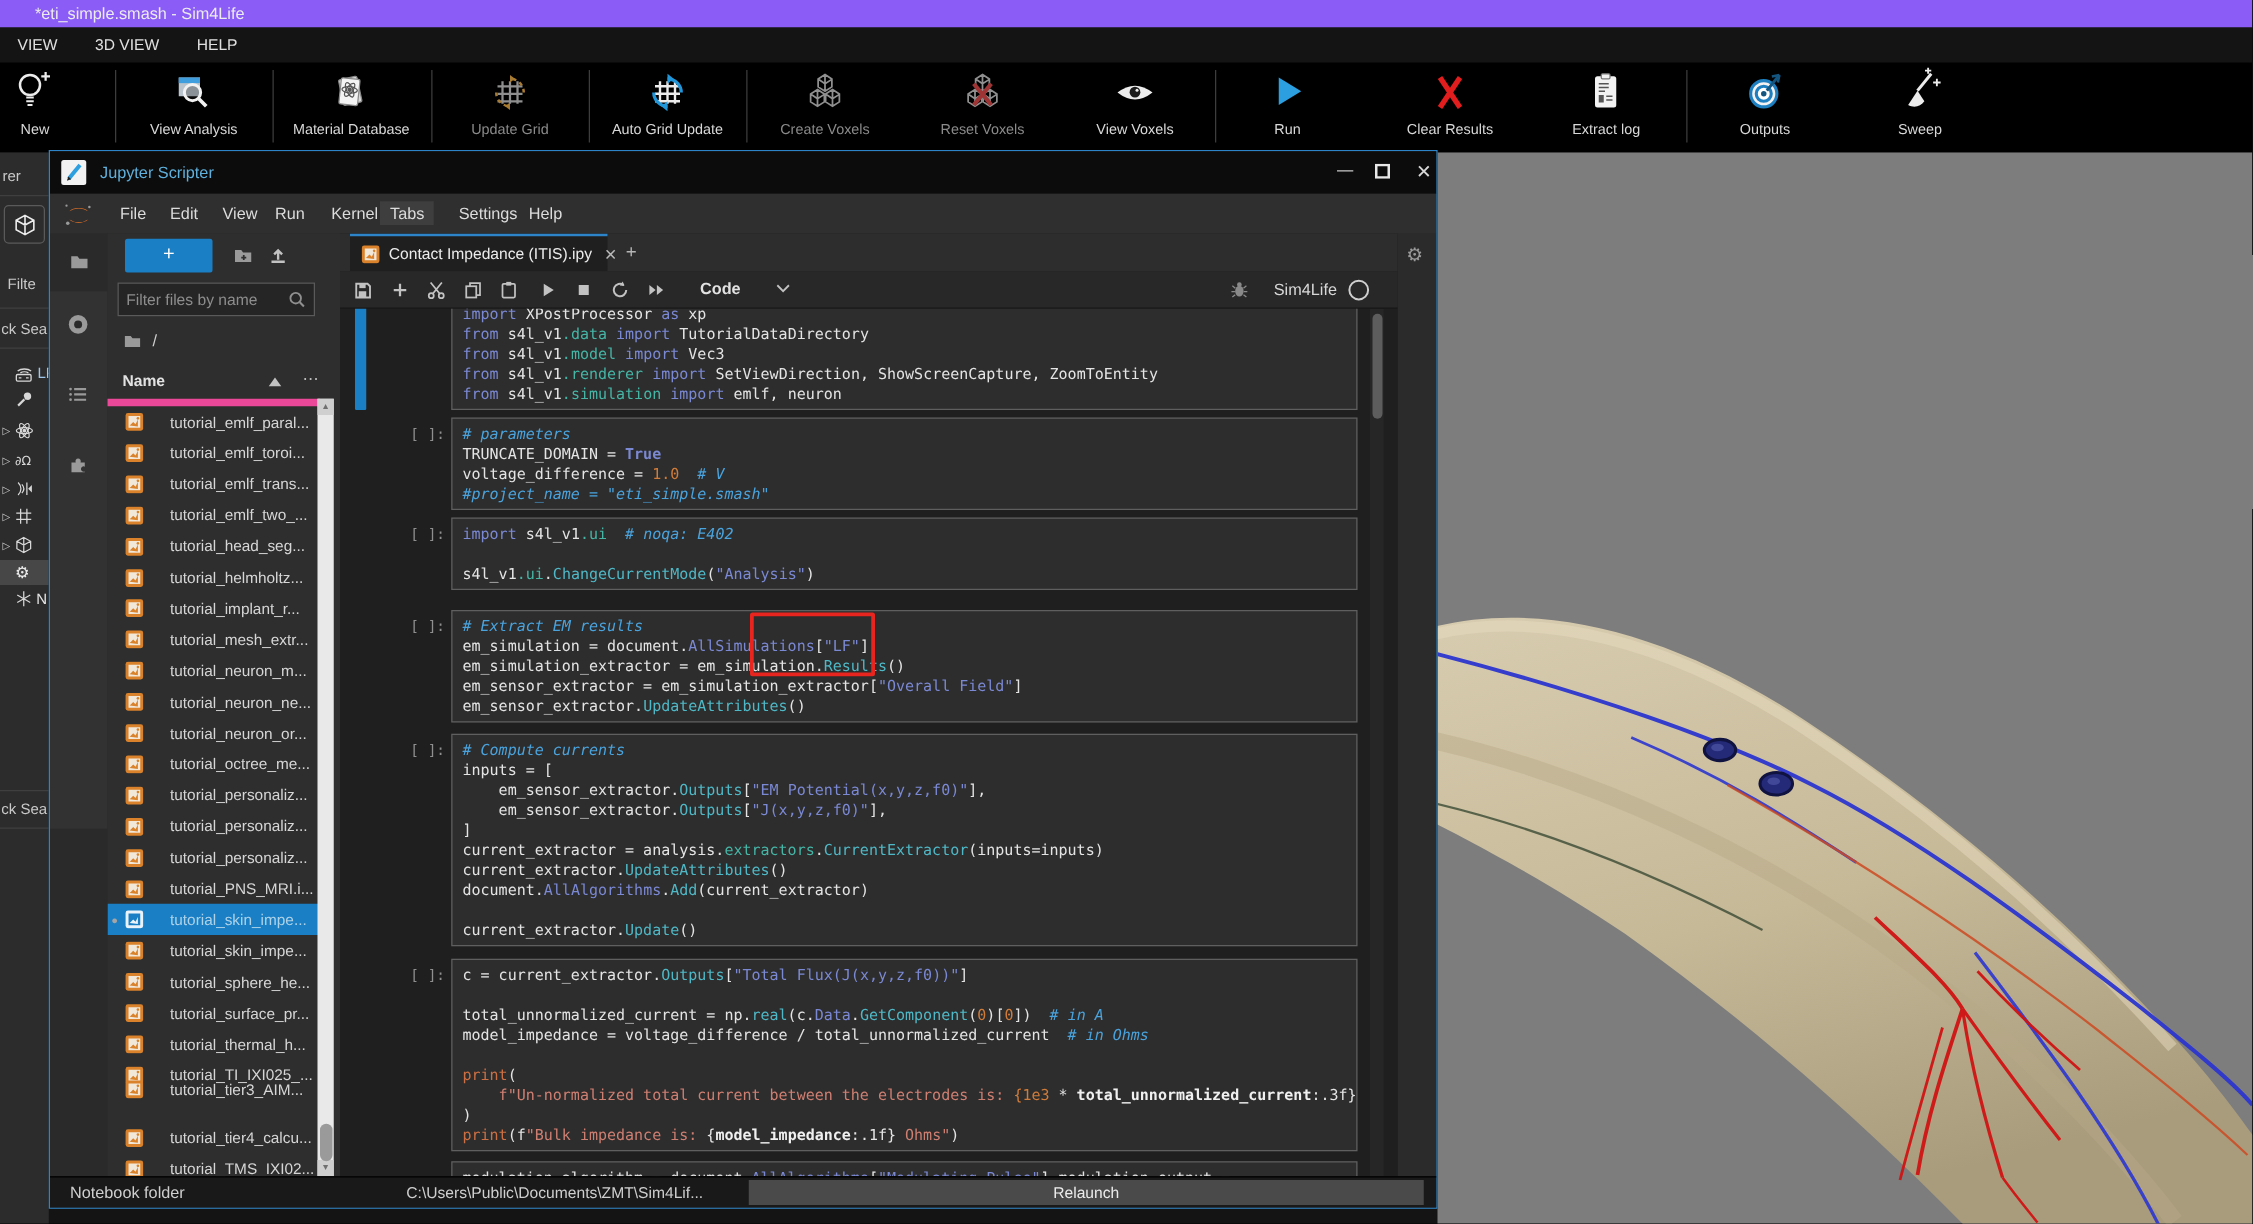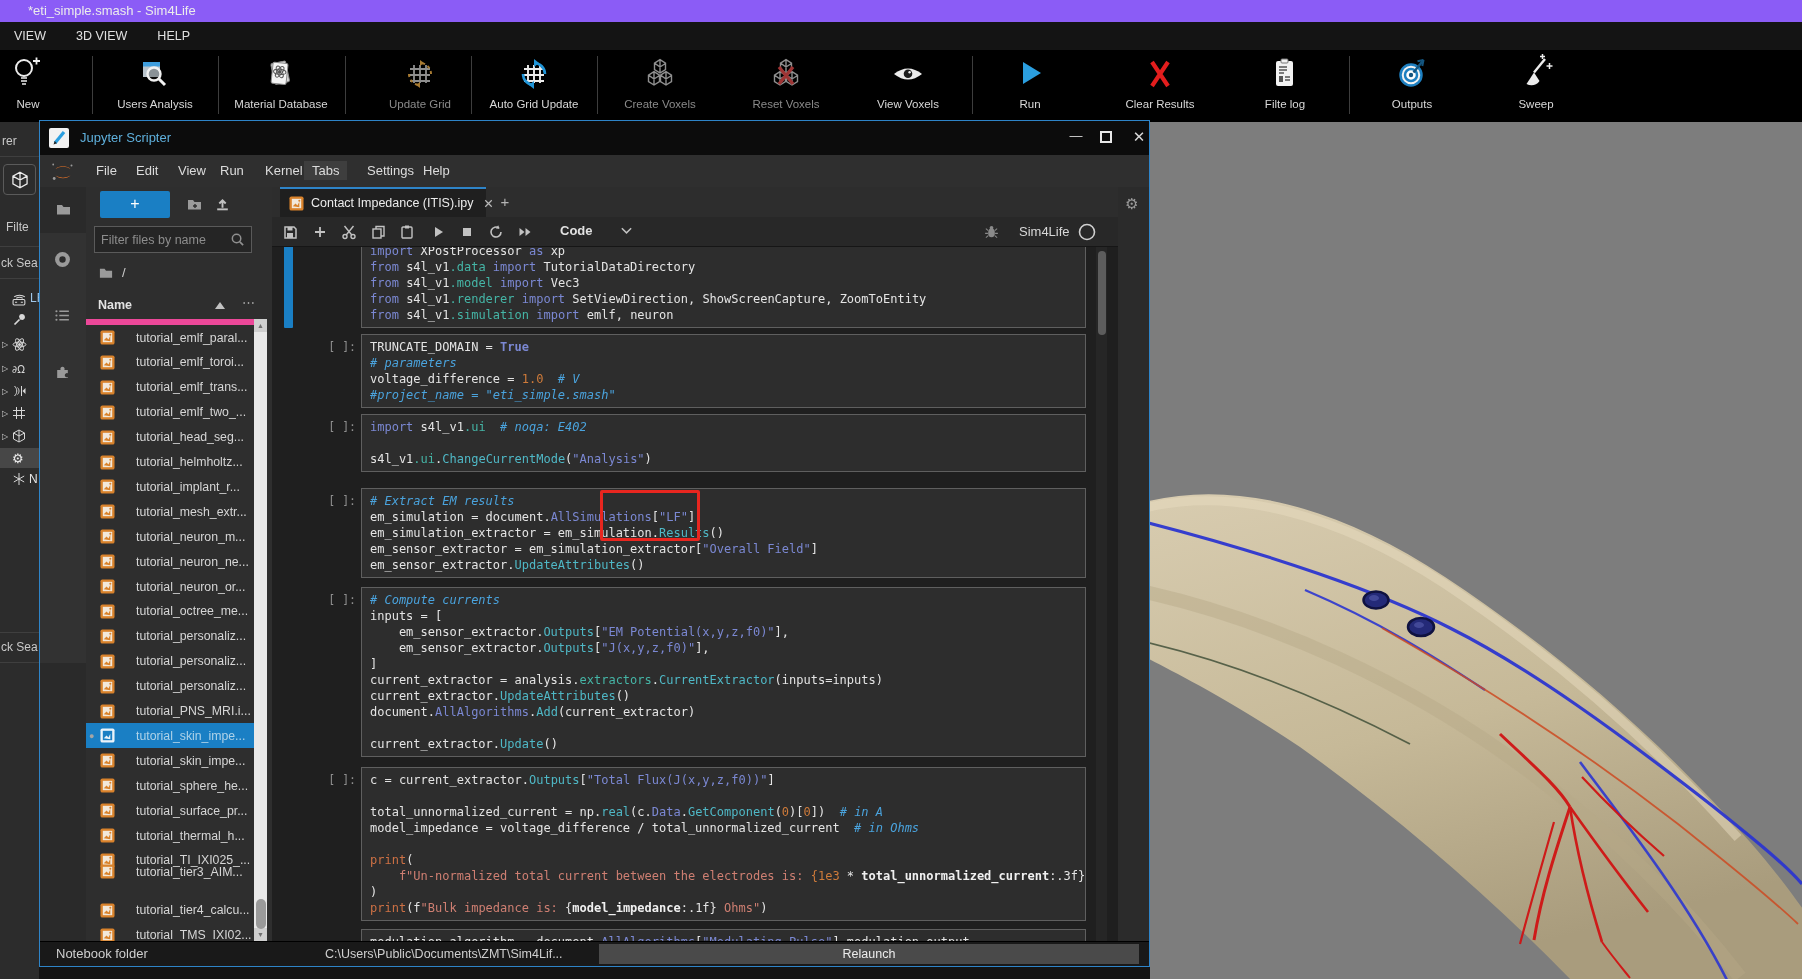--- a/index.html
+++ b/index.html
@@ -143,40 +143,40 @@
       </div>
       <div class="tb-item" style="left: 155px;">
         <span class="tb-icon">
           <svg width="40" height="40" viewBox="0 0 40 40">
             <rect x="8" y="8" width="17" height="15" fill="#b9c4cc"></rect>
             <rect x="8" y="8" width="17" height="4.5" fill="#3f9ede"></rect>
             <circle cx="19" cy="20" r="6.5" fill="rgba(30,30,30,.3)" stroke="#f2f2f2" stroke-width="2.4"></circle>
             <path d="M24 25l6 6" stroke="#f2f2f2" stroke-width="3"></path>
           </svg>
         </span>
-        <span class="tb-label">Users Analysis</span>
+        <span class="tb-label">View Analysis</span>
       </div>
       <div class="tb-item" style="left: 281px;">
         <span class="tb-icon">
           <svg width="40" height="40" viewBox="0 0 40 40">
             <g transform="rotate(-12 20 20)">
               <rect x="12" y="8" width="15" height="21" rx="1.5" fill="#d9d9d9" stroke="#8a8a8a"></rect>
             </g>
             <g transform="rotate(6 20 20)">
               <rect x="11" y="9" width="15" height="21" rx="1.5" fill="#f4f4f4" stroke="#8a8a8a"></rect>
               <circle cx="18.5" cy="18" r="1.8" fill="#555"></circle>
               <ellipse cx="18.5" cy="18" rx="6.2" ry="2.5" fill="none" stroke="#555"></ellipse>
               <ellipse cx="18.5" cy="18" rx="6.2" ry="2.5" fill="none" stroke="#555" transform="rotate(60 18.5 18)"></ellipse>
               <ellipse cx="18.5" cy="18" rx="6.2" ry="2.5" fill="none" stroke="#555" transform="rotate(-60 18.5 18)"></ellipse>
             </g>
           </svg>
         </span>
         <span class="tb-label">Material Database</span>
       </div>
-      <div class="tb-item disabled" style="left: 420px;">
+      <div class="tb-item disabled" style="left: 408px;">
         <span class="tb-icon">
           <svg width="40" height="40" viewBox="0 0 40 40">
             <path d="M14 11v18M20 11v18M26 11v18M10 15h20M10 21h20M10 27h20" stroke="#8f8f8f" stroke-width="1.8"></path>
             <path d="M31 20a11 11 0 0 0-11-11" fill="none" stroke="#a87b32" stroke-width="2" stroke-dasharray="3 3"></path>
             <path d="M9 20a11 11 0 0 0 11 11" fill="none" stroke="#a87b32" stroke-width="2" stroke-dasharray="3 3"></path>
             <path d="M20 6l4 3l-4 3z" fill="#a87b32"></path>
             <path d="M20 34l-4-3l4-3z" fill="#a87b32"></path>
           </svg>
         </span>
         <span class="tb-label">Update Grid</span>
@@ -243,21 +243,21 @@
       <div class="tb-item" style="left: 1285px;">
         <span class="tb-icon">
           <svg width="40" height="40" viewBox="0 0 40 40">
             <rect x="11" y="7" width="17" height="25" rx="2" fill="#f2f2f2"></rect>
             <rect x="16" y="5" width="7" height="4" rx="1" fill="#f2f2f2" stroke="#777"></rect>
             <path d="M14 13h8M14 16h8M14 19h5" stroke="#555" stroke-width="1.3"></path>
             <rect x="14" y="22" width="4" height="6" fill="#555"></rect>
             <path d="M20 23h5M20 26h5" stroke="#555" stroke-width="1.3"></path>
           </svg>
         </span>
-        <span class="tb-label">Filte log</span>
+        <span class="tb-label">Extract log</span>
       </div>
       <div class="tb-item" style="left: 1412px;">
         <span class="tb-icon">
           <svg width="40" height="40" viewBox="0 0 40 40">
             <circle cx="19" cy="21" r="10.5" fill="#f2f2f2" stroke="#1d7fc0" stroke-width="2.5"></circle>
             <circle cx="19" cy="21" r="6" fill="#fff" stroke="#1d7fc0" stroke-width="2.5"></circle>
             <circle cx="19" cy="21" r="2.2" fill="#14557f"></circle>
             <path d="M31.5 6L21.5 18.5" stroke="#14557f" stroke-width="2.4"></path>
             <path d="M31.5 6l-1.2 6M31.5 6l-6 1.2" stroke="#14557f" stroke-width="2"></path>
           </svg>
@@ -904,22 +904,22 @@
               <div class="code-line"><span class="tk-kw">import</span><span class="tk-pl"> XPostProcessor </span><span class="tk-kw">as</span><span class="tk-pl"> xp</span></div>
               <div class="code-line"><span class="tk-kw">from</span><span class="tk-pl"> s4l_v1</span><span class="tk-at">.data</span><span class="tk-pl"> </span><span class="tk-kw">import</span><span class="tk-pl"> TutorialDataDirectory</span></div>
               <div class="code-line"><span class="tk-kw">from</span><span class="tk-pl"> s4l_v1</span><span class="tk-at">.model</span><span class="tk-pl"> </span><span class="tk-kw">import</span><span class="tk-pl"> Vec3</span></div>
               <div class="code-line"><span class="tk-kw">from</span><span class="tk-pl"> s4l_v1</span><span class="tk-at">.renderer</span><span class="tk-pl"> </span><span class="tk-kw">import</span><span class="tk-pl"> SetViewDirection, ShowScreenCapture, ZoomToEntity</span></div>
               <div class="code-line"><span class="tk-kw">from</span><span class="tk-pl"> s4l_v1</span><span class="tk-at">.simulation</span><span class="tk-pl"> </span><span class="tk-kw">import</span><span class="tk-pl"> emlf, neuron</span></div>
             </div>
           </div>
           <div class="cell" style="top: 87px; height: 74px;">
             <div class="cell-prompt">[ ]:</div>
             <div class="cell-box" style="top: 0px; height: 74px;">
+              <div class="code-line"><span class="tk-cm"># parameters</span></div>
               <div class="code-line"><span class="tk-pl">TRUNCATE_DOMAIN = </span><span class="tk-kwb">True</span></div>
-              <div class="code-line"><span class="tk-cm"># parameters</span></div>
               <div class="code-line"><span class="tk-pl">voltage_difference = </span><span class="tk-nu">1.0</span><span class="tk-cm">  # V</span></div>
               <div class="code-line"><span class="tk-cm">#project_name = "eti_simple.smash"</span></div>
             </div>
           </div>
           <div class="cell" style="top: 167px; height: 58px;">
             <div class="cell-prompt">[ ]:</div>
             <div class="cell-box" style="top: 0px; height: 58px;">
               <div class="code-line"><span class="tk-kw">import</span><span class="tk-pl"> s4l_v1</span><span class="tk-at">.ui</span><span class="tk-cm">  # noqa: E402</span></div>
               <div class="code-line">&nbsp;</div>
               <div class="code-line"><span class="tk-pl">s4l_v1</span><span class="tk-at">.ui</span><span class="tk-pl">.</span><span class="tk-fn">ChangeCurrentMode</span><span class="tk-pl">(</span><span class="tk-st">"Analysis"</span><span class="tk-pl">)</span></div>

